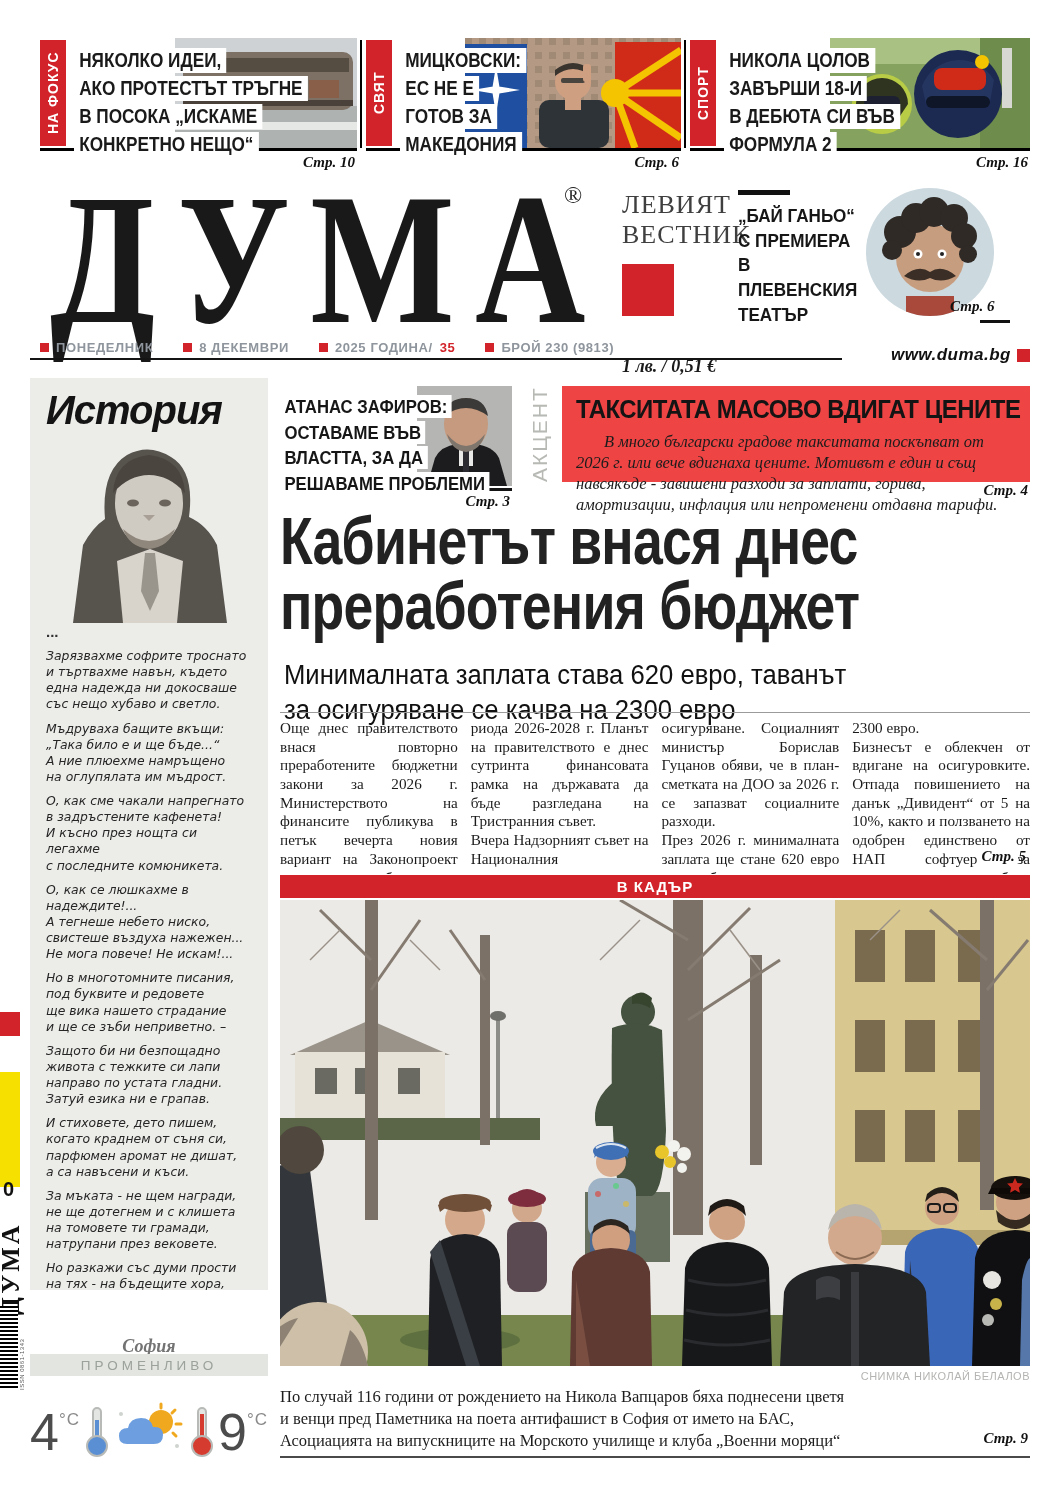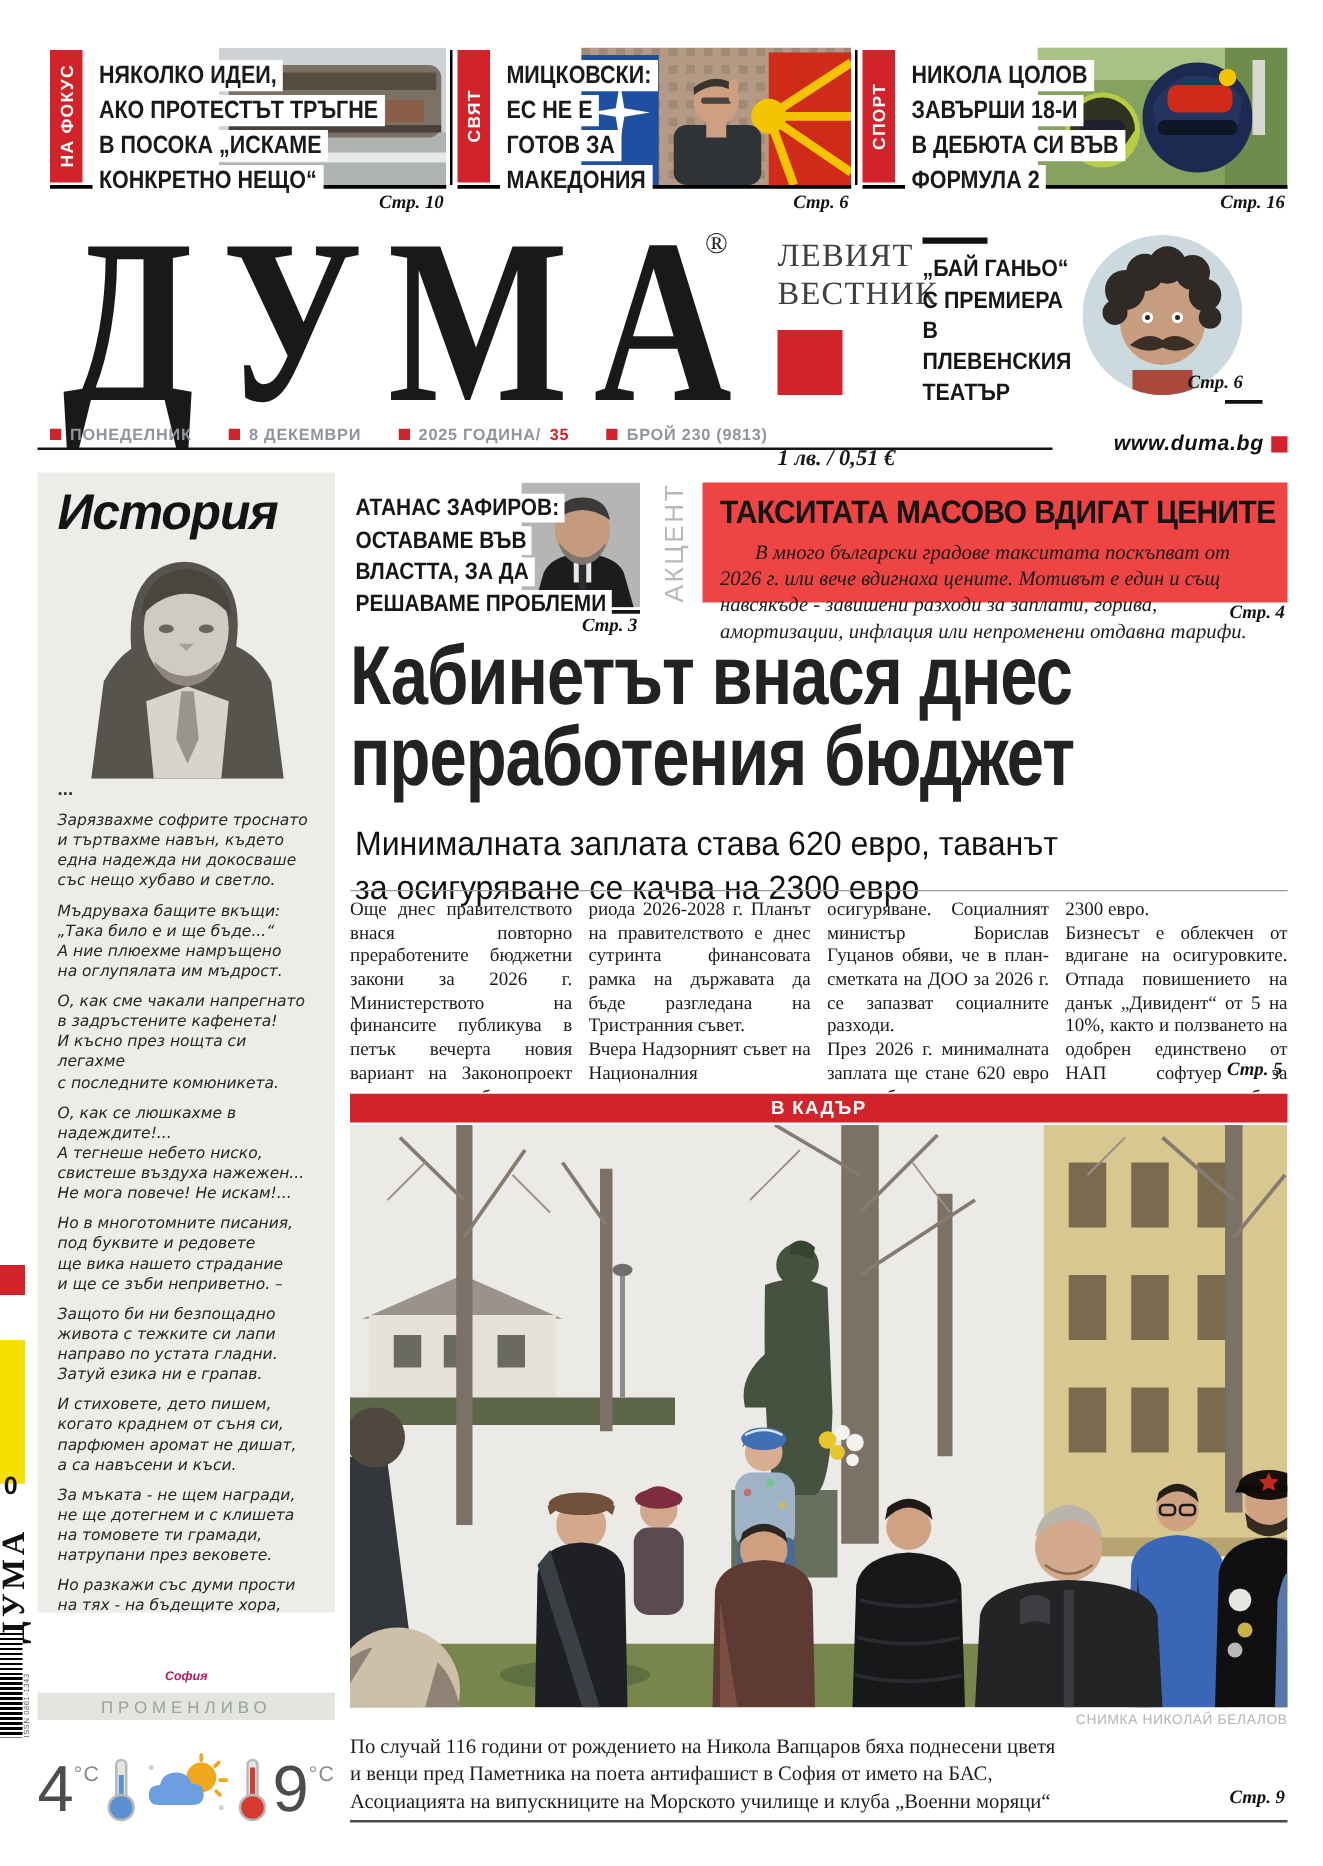--- a/index.html
+++ b/index.html
@@ -34,21 +34,21 @@
   .dl{display:flex;gap:30px;align-items:center;}
   .dl-item{display:inline-flex;align-items:center;gap:7px;color:#8e959c;font-weight:600;font-size:13px;letter-spacing:.6px;}
   .sq{width:9px;height:9px;background:#d2232a;display:inline-block;flex:0 0 auto;}
   .dl-red{color:#d2232a;font-weight:bold;}
   
   .panel{background:#ecede9;}
   .ist-title{font-style:italic;font-weight:bold;font-size:40px;color:#141414;letter-spacing:-1px;}
   .stanza{font-family:"DejaVu Sans",sans-serif;font-style:italic;font-weight:500;font-size:12.4px;line-height:1.3;
           color:#262626;margin:8px 0;white-space:pre-line;}
   .dots{font-weight:bold;font-size:15px;color:#333;}
-  .city{font-family:Liberation Sans, sans-serif;font-style:italic;font-weight:bold;font-size:10px;text-align:center;color:#be185d;}
+  .city{font-family:Liberation Serif, serif;font-style:italic;font-weight:bold;font-size:18px;text-align:center;color:#737373;}
   .forecast{background:#e3e5e0;color:#9ba19b;letter-spacing:4px;font-size:13.5px;display:flex;align-items:center;justify-content:center;height:22px;}
   .temp{font-size:52px;color:#4c4c4c;line-height:1;font-weight:400;}
   .temp .deg{font-size:17px;color:#8a8a8a;vertical-align:top;position:relative;top:5px;letter-spacing:1px;}
   
   .spine-zero{font-weight:bold;font-size:20px;color:#111;}
   .spine-duma{font-family:"Liberation Serif",serif;font-weight:bold;font-size:26px;color:#111;
               writing-mode:vertical-rl;transform:rotate(180deg);letter-spacing:3px;}
   .barcode{width:18px;height:84px;background:repeating-linear-gradient(180deg,#000 0 2px,#fff 2px 4px);}
   .issn{font-size:6px;color:#555;writing-mode:vertical-rl;transform:rotate(180deg);letter-spacing:.5px;}
   

